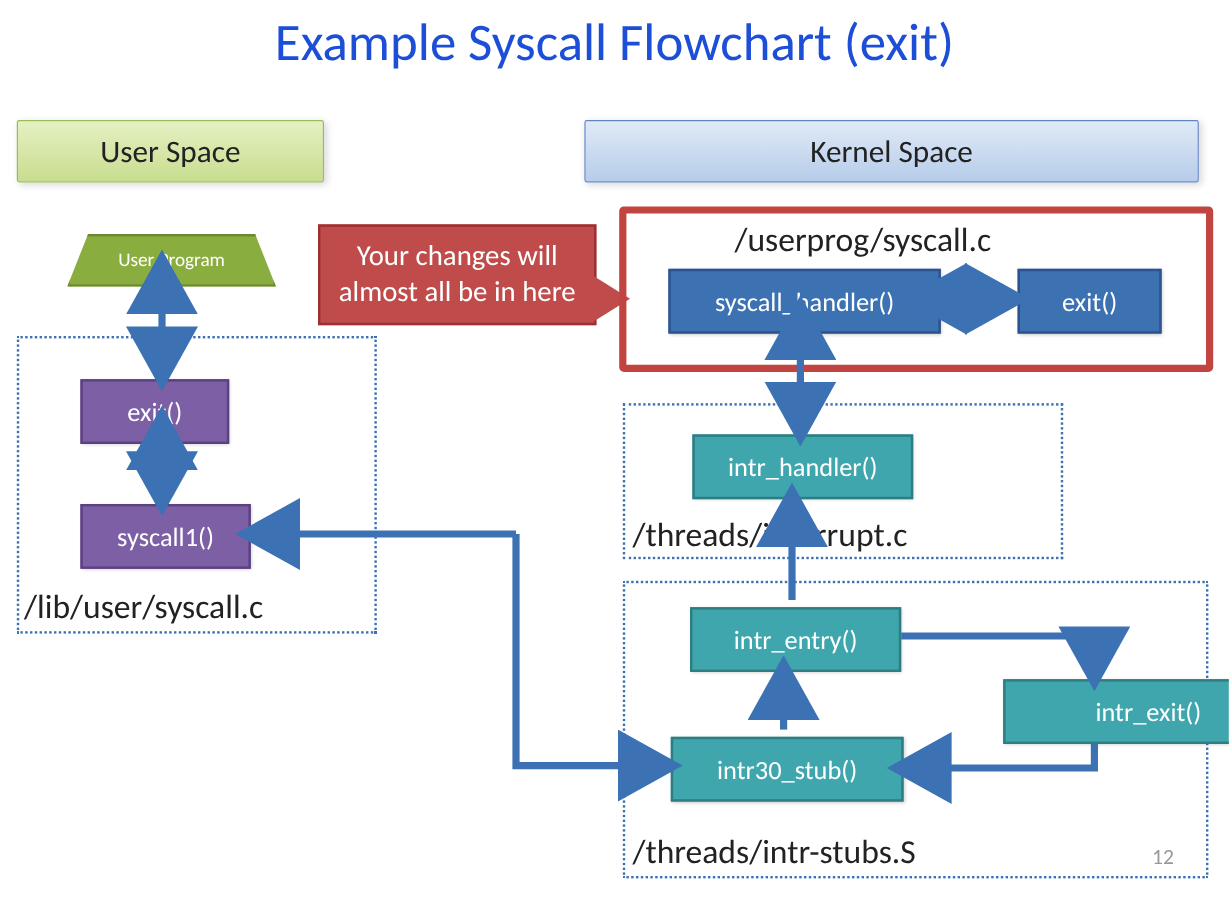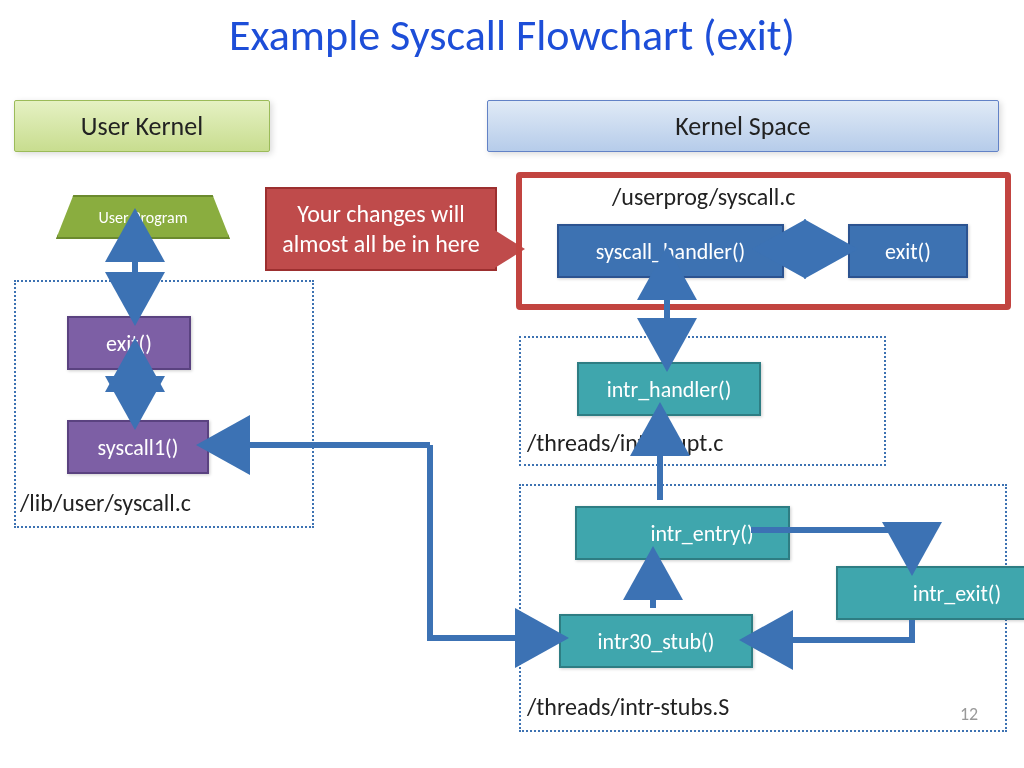--- a/index.html
+++ b/index.html
@@ -91,42 +91,42 @@
     position: absolute;
     border: 2px dotted #3d72b2;
   }
   .highlight-group {
     position: absolute;
     border: 6px solid #c24440;
     border-radius: 4px;
   }
   .caption {
     position: absolute;
-    font-size: 24px;
+    font-size: 28px;
     color: #222;
   }
   .page-num {
     position: absolute;
     font-size: 18px;
     color: #999;
   }
   
   svg.arrows {
     position: absolute;
     left: 0; top: 0;
     width: 1024px; height: 768px;
     pointer-events: none;
   }
 </style>
 </head>
 <body>
 
 <div class="title">Example Syscall Flowchart (exit)</div>
 
-<div class="space-header user-space" style="left:14px; top:100px; width:254px;">User Kernel</div>
+<div class="space-header user-space" style="left:14px; top:100px; width:254px;">User Space</div>
 <div class="space-header kernel-space" style="left:487px; top:100px; width:510px;">Kernel Space</div>
 
 <div class="trap" style="left:56px; top:195px;">User Program</div>
 
 <div class="callout" style="left:265px; top:187px; width:200px;">Your changes will almost all be in here</div>
 
 <div class="highlight-group" style="left:516px; top:172px; width:483px; height:126px;"></div>
 <div class="caption" style="left:612px; top:182px;">/userprog/syscall.c</div>
 
 <div class="box blue" style="left:557px; top:224px; width:223px; height:50px;">syscall_handler()</div>
@@ -135,21 +135,21 @@
 <div class="group" style="left:14px; top:280px; width:296px; height:244px;"></div>
 <div class="box purple" style="left:67px; top:316px; width:120px; height:50px;">exit()</div>
 <div class="box purple" style="left:67px; top:420px; width:138px; height:50px;">syscall1()</div>
 <div class="caption" style="left:20px; top:488px;">/lib/user/syscall.c</div>
 
 <div class="group" style="left:519px; top:336px; width:363px; height:126px;"></div>
 <div class="box teal" style="left:577px; top:362px; width:180px; height:50px;">intr_handler()</div>
 <div class="caption" style="left:527px; top:428px;">/threads/interrupt.c</div>
 
 <div class="group" style="left:519px; top:484px; width:484px; height:244px;"></div>
-<div class="box teal" style="left:575px; top:506px; width:172px; height:50px;padding-left:39px;">intr_entry()</div>
+<div class="box teal" style="left:575px; top:506px; width:172px; height:50px;">intr_entry()</div>
 <div class="box teal" style="left:836px; top:566px; width:154px; height:50px;padding-left:42px;">intr_exit()</div>
 <div class="box teal" style="left:559px; top:614px; width:190px; height:50px;">intr30_stub()</div>
 <div class="caption" style="left:527px; top:692px;">/threads/intr-stubs.S</div>
 
 <div class="page-num" style="left:960px; top:703px;">12</div>
 
 <svg class="arrows">
   <defs>
     <marker id="ah" markerWidth="10" markerHeight="10" refX="6" refY="5" orient="auto">
       <path d="M0,0 L0,10 L9,5 z" fill="#3c72b4"></path>

